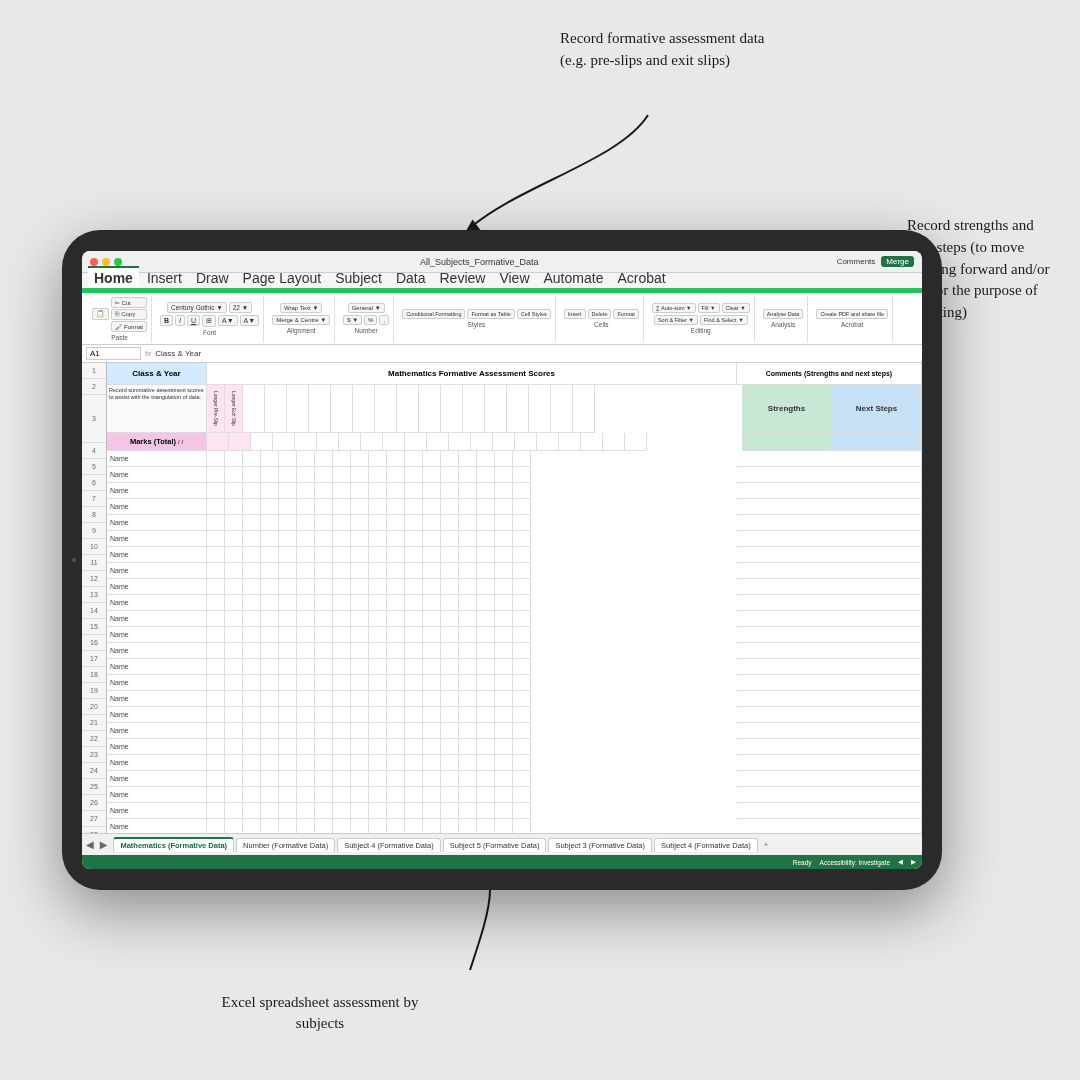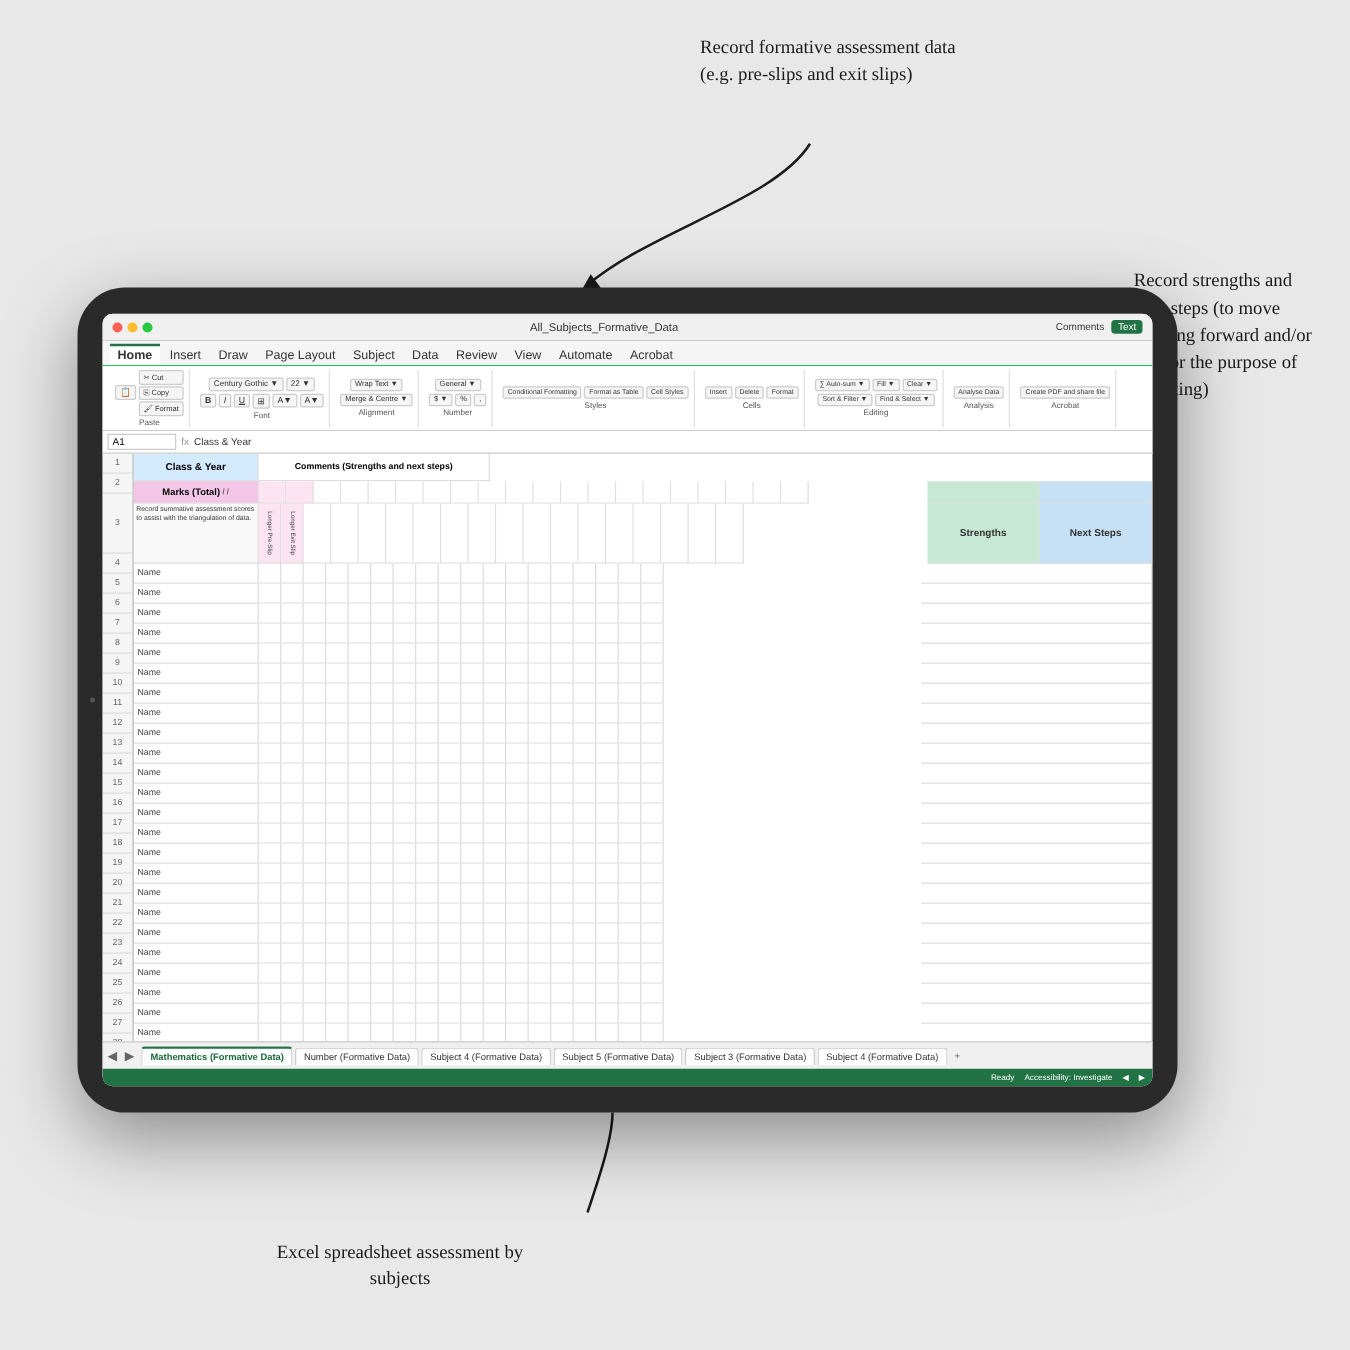--- a/index.html
+++ b/index.html
@@ -135,23 +135,23 @@
       font-size: 8px;
     }
 
     
     .excel-ribbon-tabs {
       background: #f5f5f5;
       height: 20px;
       display: flex;
       align-items: flex-end;
       padding: 0 6px;
-      border-bottom: 1px solid #22c55e;
+      border-bottom: 5px solid #22c55e;
       gap: 2px;
-      font-size: 10px;
+      font-size: 14px;
     }
 
     .ribbon-tab {
       padding: 2px 6px;
       color: #333;
       cursor: pointer;
     }
 
     .ribbon-tab.active {
       background: #fff;
@@ -447,21 +447,21 @@
 
       <div class="excel-titlebar">
         <div class="titlebar-dots">
           <div class="dot dot-red"></div>
           <div class="dot dot-yellow"></div>
           <div class="dot dot-green"></div>
         </div>
         <div class="titlebar-center">All_Subjects_Formative_Data</div>
         <div class="titlebar-right">
           <span>Comments</span>
-          <span style="background:#217346;color:#fff;padding:1px 5px;border-radius:3px;">Text</span>
+          <span style="background:#217346;color:#fff;padding:1px 5px;border-radius:3px;">Merge</span>
         </div>
       </div>
 
       <div class="excel-ribbon-tabs">
         <div class="ribbon-tab active">Home</div>
         <div class="ribbon-tab">Insert</div>
         <div class="ribbon-tab">Draw</div>
         <div class="ribbon-tab">Page Layout</div>
         <div class="ribbon-tab">Subject</div>
         <div class="ribbon-tab">Data</div>
@@ -593,21 +593,50 @@
             <div class="row-num">25</div>
             <div class="row-num">26</div>
             <div class="row-num">27</div>
             <div class="row-num">28</div>
           </div>
 
           <div style="flex:1;overflow:hidden;display:flex;flex-direction:column;">
 
             <div style="display:flex;height:22px;flex-shrink:0;">
               <div class="cell class-year">Class &amp; Year</div>
+              <div class="cell math-title">Mathematics Formative Assessment Scores</div>
               <div class="cell comments-title">Comments (Strengths and next steps)</div>
+            </div>
+
+            <div style="display:flex;height:48px;flex-shrink:0;">
+              <div style="width:100px;min-width:100px;border-right:1px solid #ddd;border-bottom:1px solid #ddd;background:#f9f9f9;font-size:5.5px;padding:2px;line-height:1.3;color:#333;display:flex;align-items:flex-start;">Record summative assessment scores to assist with the triangulation of data.</div>
+              <div style="display:flex;flex:1;overflow:hidden;">
+
+                <div style="writing-mode:vertical-rl;text-orientation:mixed;font-size:5px;width:18px;min-width:18px;border-right:1px solid #ddd;border-bottom:1px solid #ddd;display:flex;align-items:center;justify-content:center;color:#333;background:#fce4f3;overflow:hidden;padding:1px;">Longer Pre-Slip</div>
+                <div style="writing-mode:vertical-rl;text-orientation:mixed;font-size:5px;width:18px;min-width:18px;border-right:1px solid #ddd;border-bottom:1px solid #ddd;display:flex;align-items:center;justify-content:center;color:#333;background:#fce4f3;overflow:hidden;padding:1px;">Longer Exit Slip</div>
+
+                <div class="cell score-cell" style="height:48px;"></div>
+                <div class="cell score-cell" style="height:48px;"></div>
+                <div class="cell score-cell" style="height:48px;"></div>
+                <div class="cell score-cell" style="height:48px;"></div>
+                <div class="cell score-cell" style="height:48px;"></div>
+                <div class="cell score-cell" style="height:48px;"></div>
+                <div class="cell score-cell" style="height:48px;"></div>
+                <div class="cell score-cell" style="height:48px;"></div>
+                <div class="cell score-cell" style="height:48px;"></div>
+                <div class="cell score-cell" style="height:48px;"></div>
+                <div class="cell score-cell" style="height:48px;"></div>
+                <div class="cell score-cell" style="height:48px;"></div>
+                <div class="cell score-cell" style="height:48px;"></div>
+                <div class="cell score-cell" style="height:48px;"></div>
+                <div class="cell score-cell" style="height:48px;"></div>
+                <div class="cell score-cell" style="height:48px;"></div>
+              </div>
+              <div style="height:48px;width:90px;min-width:90px;border-right:1px solid #ddd;border-bottom:1px solid #ddd;background:#c6e8d4;display:flex;align-items:center;justify-content:center;font-size:8px;font-weight:bold;color:#333;">Strengths</div>
+              <div style="height:48px;width:90px;min-width:90px;border-right:1px solid #ddd;border-bottom:1px solid #ddd;background:#c6e0f5;display:flex;align-items:center;justify-content:center;font-size:8px;font-weight:bold;color:#333;">Next Steps</div>
             </div>
 
             <div style="display:flex;height:18px;flex-shrink:0;">
               <div class="cell marks-label">Marks (Total)&nbsp;
                 <span style="font-size:6px;color:#555;">/&nbsp;/</span>
               </div>
 
               <div style="display:flex;flex:1;overflow:hidden;">
                 <div class="cell score-cell pink"></div>
                 <div class="cell score-cell pink"></div>
@@ -625,48 +654,20 @@
                 <div class="cell score-cell"></div>
                 <div class="cell score-cell"></div>
                 <div class="cell score-cell"></div>
                 <div class="cell score-cell"></div>
                 <div class="cell score-cell"></div>
                 <div class="cell score-cell"></div>
                 <div class="cell score-cell"></div>
               </div>
               <div class="cell strengths"></div>
               <div class="cell next-steps"></div>
-            </div>
-
-            <div style="display:flex;height:48px;flex-shrink:0;">
-              <div style="width:100px;min-width:100px;border-right:1px solid #ddd;border-bottom:1px solid #ddd;background:#f9f9f9;font-size:5.5px;padding:2px;line-height:1.3;color:#333;display:flex;align-items:flex-start;">Record summative assessment scores to assist with the triangulation of data.</div>
-              <div style="display:flex;flex:1;overflow:hidden;">
-
-                <div style="writing-mode:vertical-rl;text-orientation:mixed;font-size:5px;width:18px;min-width:18px;border-right:1px solid #ddd;border-bottom:1px solid #ddd;display:flex;align-items:center;justify-content:center;color:#333;background:#fce4f3;overflow:hidden;padding:1px;">Longer Pre-Slip</div>
-                <div style="writing-mode:vertical-rl;text-orientation:mixed;font-size:5px;width:18px;min-width:18px;border-right:1px solid #ddd;border-bottom:1px solid #ddd;display:flex;align-items:center;justify-content:center;color:#333;background:#fce4f3;overflow:hidden;padding:1px;">Longer Exit Slip</div>
-
-                <div class="cell score-cell" style="height:48px;"></div>
-                <div class="cell score-cell" style="height:48px;"></div>
-                <div class="cell score-cell" style="height:48px;"></div>
-                <div class="cell score-cell" style="height:48px;"></div>
-                <div class="cell score-cell" style="height:48px;"></div>
-                <div class="cell score-cell" style="height:48px;"></div>
-                <div class="cell score-cell" style="height:48px;"></div>
-                <div class="cell score-cell" style="height:48px;"></div>
-                <div class="cell score-cell" style="height:48px;"></div>
-                <div class="cell score-cell" style="height:48px;"></div>
-                <div class="cell score-cell" style="height:48px;"></div>
-                <div class="cell score-cell" style="height:48px;"></div>
-                <div class="cell score-cell" style="height:48px;"></div>
-                <div class="cell score-cell" style="height:48px;"></div>
-                <div class="cell score-cell" style="height:48px;"></div>
-                <div class="cell score-cell" style="height:48px;"></div>
-              </div>
-              <div style="height:48px;width:90px;min-width:90px;border-right:1px solid #ddd;border-bottom:1px solid #ddd;background:#c6e8d4;display:flex;align-items:center;justify-content:center;font-size:8px;font-weight:bold;color:#333;">Strengths</div>
-              <div style="height:48px;width:90px;min-width:90px;border-right:1px solid #ddd;border-bottom:1px solid #ddd;background:#c6e0f5;display:flex;align-items:center;justify-content:center;font-size:8px;font-weight:bold;color:#333;">Next Steps</div>
             </div>
 
             <div style="flex:1;overflow:hidden;">
 
               <div style="display:flex;flex-direction:column;">
 
                 <div class="data-row">
                   <div class="name-cell">Name</div>
                   <div style="flex:1;display:flex;overflow:hidden;">
                     <div class="score-cell" style="width:18px;min-width:18px;border-right:1px solid #ddd;border-bottom:1px solid #ddd;"></div>

